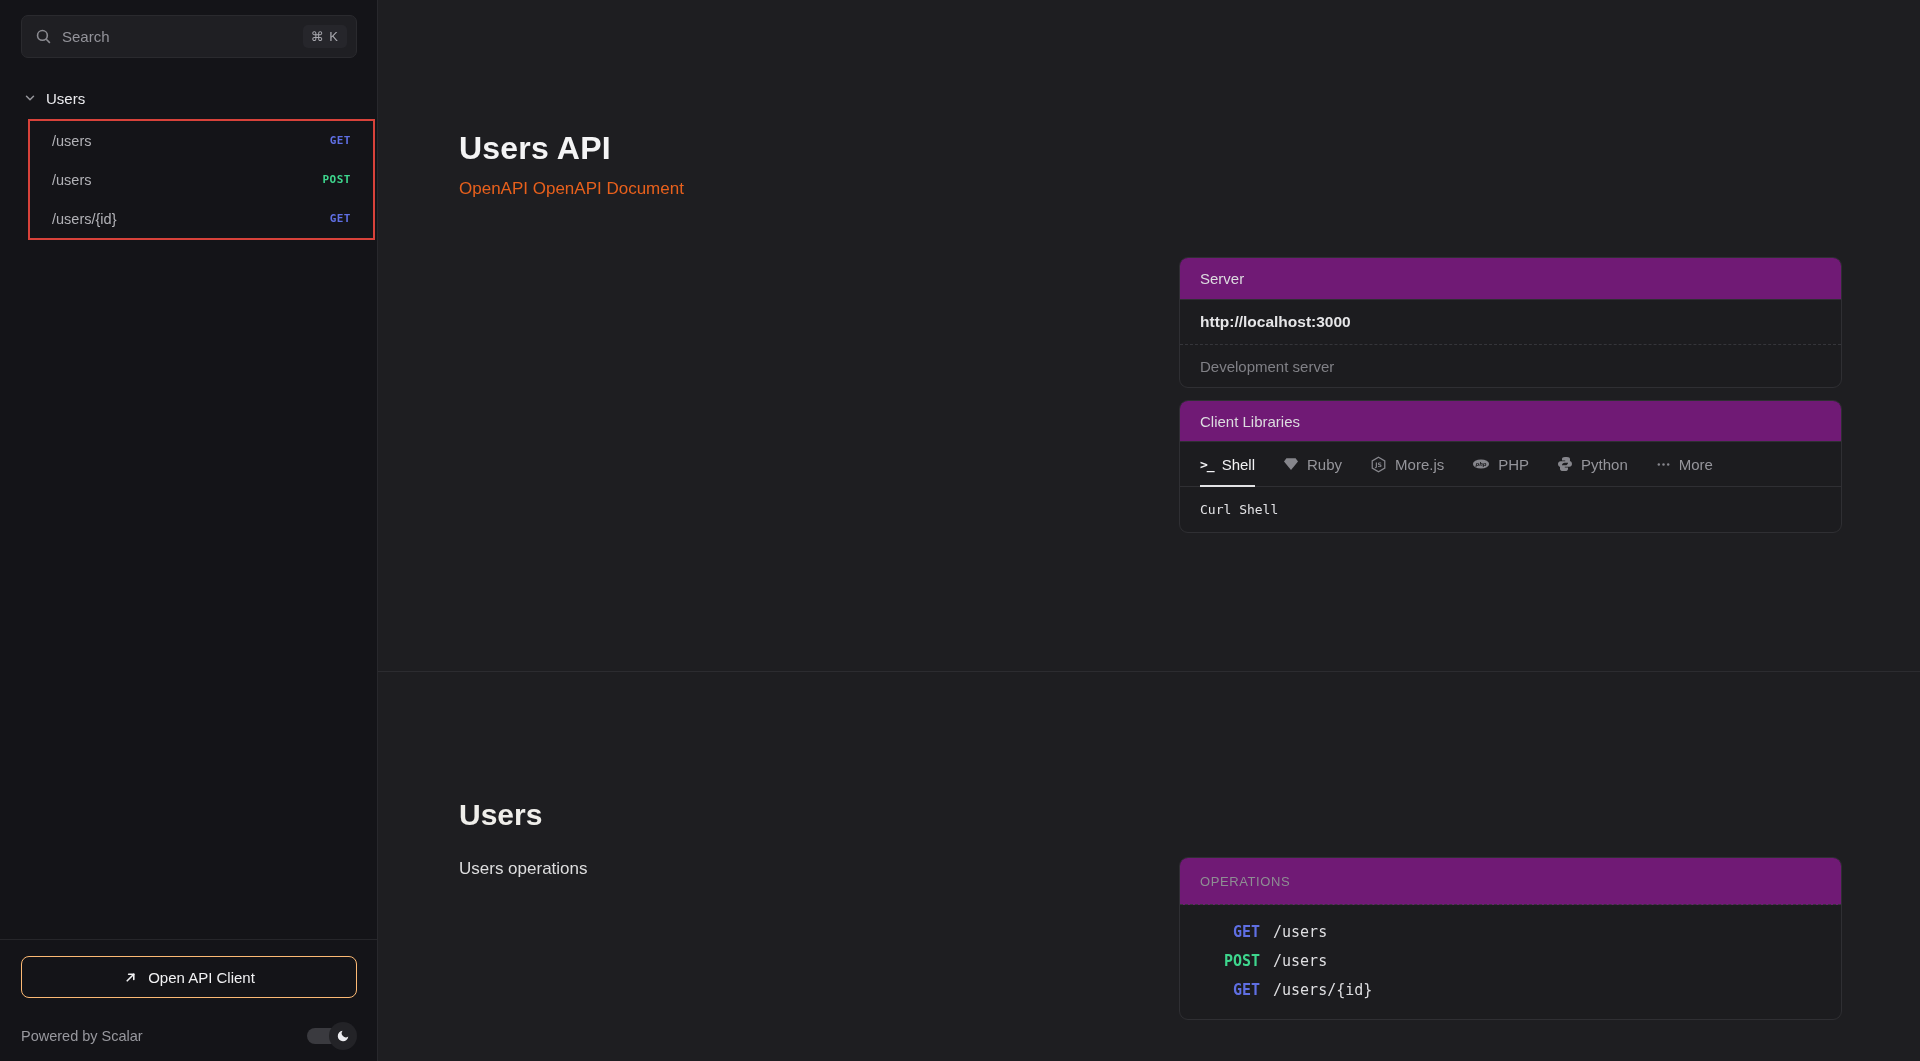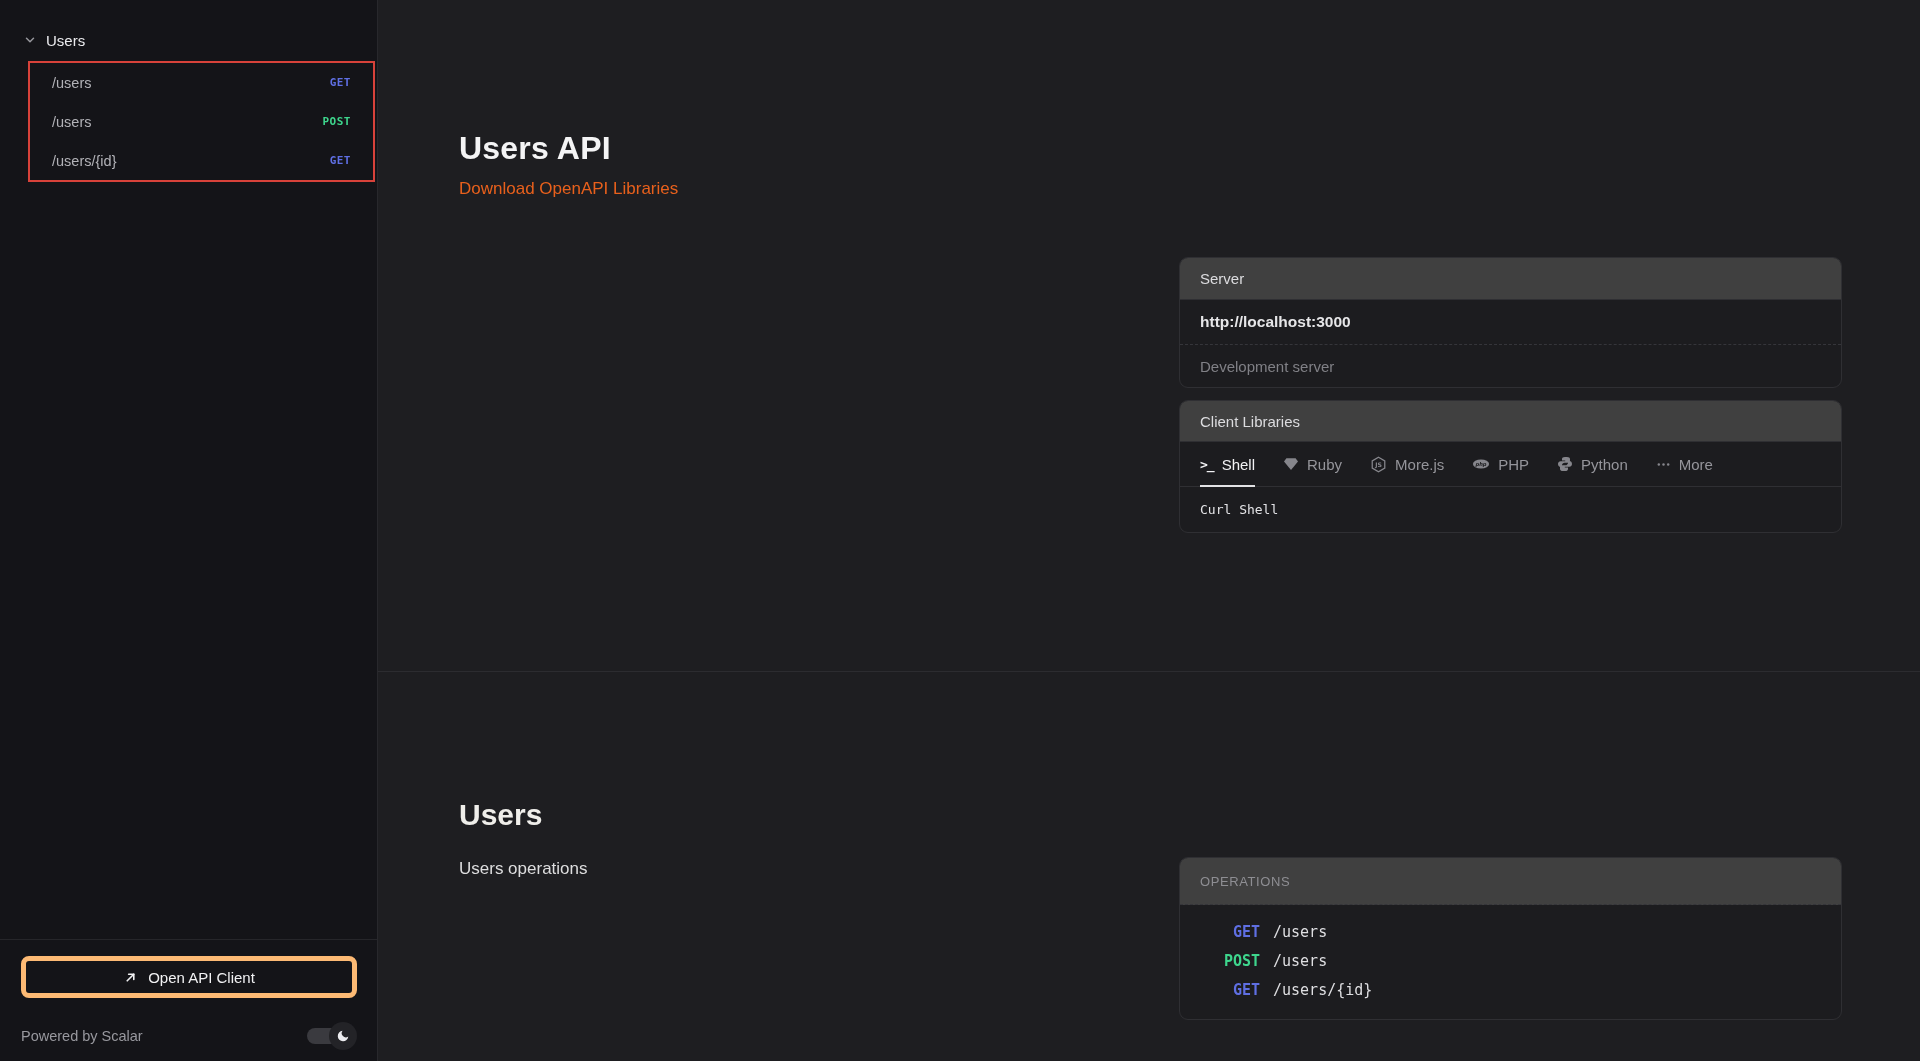--- a/index.html
+++ b/index.html
@@ -61,21 +61,21 @@
     margin-top: 7px; height: 26px; display: flex; align-items: center; gap: 10px;
     padding-left: 27px; cursor: pointer;
   }
   .models-row .group-label { font-size: 15px; color: #ebebee; }
 
   .side-spacer { flex: 1; }
 
   .sidebar-footer { border-top: 1px solid #26262a; padding: 16px 20px 11px 21px; }
   .open-client-btn {
     width: 100%; height: 42px;
-    background: transparent; border: 5px solid #fdba74; border-radius: 8px;
+    background: transparent; border: 1px solid #fdba74; border-radius: 8px;
     color: #f1f1f3; font-size: 15px; font-family: inherit;
     display: flex; align-items: center; justify-content: center; gap: 10px;
     cursor: pointer;
   }
   .powered-row {
     margin-top: 24px; height: 28px;
     display: flex; align-items: center; justify-content: space-between;
   }
   .powered-label { font-size: 14.5px; color: #98989e; }
   .toggle { position: relative; width: 56px; height: 28px; cursor: pointer; }
@@ -109,21 +109,21 @@
     display: inline-block; margin-top: 12px;
     font-size: 17px; color: #e8601c; text-decoration: none; cursor: pointer;
   }
 
   .card {
     border: 1px solid #2f2f33; border-radius: 9px;
     background: #1c1c1f; overflow: hidden;
   }
   .card + .card { margin-top: 12px; }
   .card-header {
-    background: #404040; border-bottom: 1px solid #2f2f33;
+    background: #701a75; border-bottom: 1px solid #2f2f33;
     padding: 0 20px; font-size: 15px; color: #dcdcdf;
     display: flex; align-items: center;
   }
   .server-card .card-header { height: 42px; }
   .server-url-row { height: 44px; display: flex; align-items: center; padding: 0 20px; font-size: 15.5px; color: #e6e6e8; cursor: pointer; font-weight: bold; }
   .server-desc-row { height: 43px; display: flex; align-items: center; padding: 0 20px; font-size: 15px; color: #808086; border-top: 1px dashed #35353a; }
 
   .libs-card .card-header { height: 41px; }
   .tabs-row {
     height: 45px; display: flex; align-items: stretch; gap: 28px;
@@ -162,20 +162,30 @@
 
   svg { display: block; }
 </style>
 </head>
 <body>
 
 <div class="app">
 
   <aside class="sidebar">
 
+    <div class="search-box">
+      <span class="icon">
+        <svg width="17" height="17" viewBox="0 0 16 16" fill="none" stroke="#8b8b91" stroke-width="1.5">
+          <circle cx="7" cy="7" r="4.6"></circle>
+            <path d="M10.6 10.6 L14 14"></path>
+        </svg>
+      </span>
+      <span class="search-label">Search</span>
+      <span class="kbd">⌘ K</span>
+    </div>
 
     <nav class="nav">
       <div class="group-header">
         <span class="icon chev">
           <svg width="14" height="14" viewBox="0 0 16 16" fill="none" stroke="currentColor" stroke-width="1.7" stroke-linecap="round" stroke-linejoin="round">
             <path d="M4 6l4 4 4-4"></path>
           </svg>
         </span>
         <span class="group-label">Users</span>
       </div>
@@ -221,21 +231,21 @@
         </span>
       </div>
     </div>
   </aside>
 
   <main class="main">
 
     <section class="section section-intro">
       <div class="col-main">
         <h1 class="page-title">Users API</h1>
-        <a class="download-link">Download OpenAPI Libraries</a>
+        <a class="download-link">OpenAPI OpenAPI Document</a>
       </div>
 
       <div class="col-side">
         <div class="card server-card">
           <div class="card-header">Server</div>
           <div class="server-url-row">http://localhost:3000</div>
           <div class="server-desc-row">Development server</div>
         </div>
 
         <div class="card libs-card">

